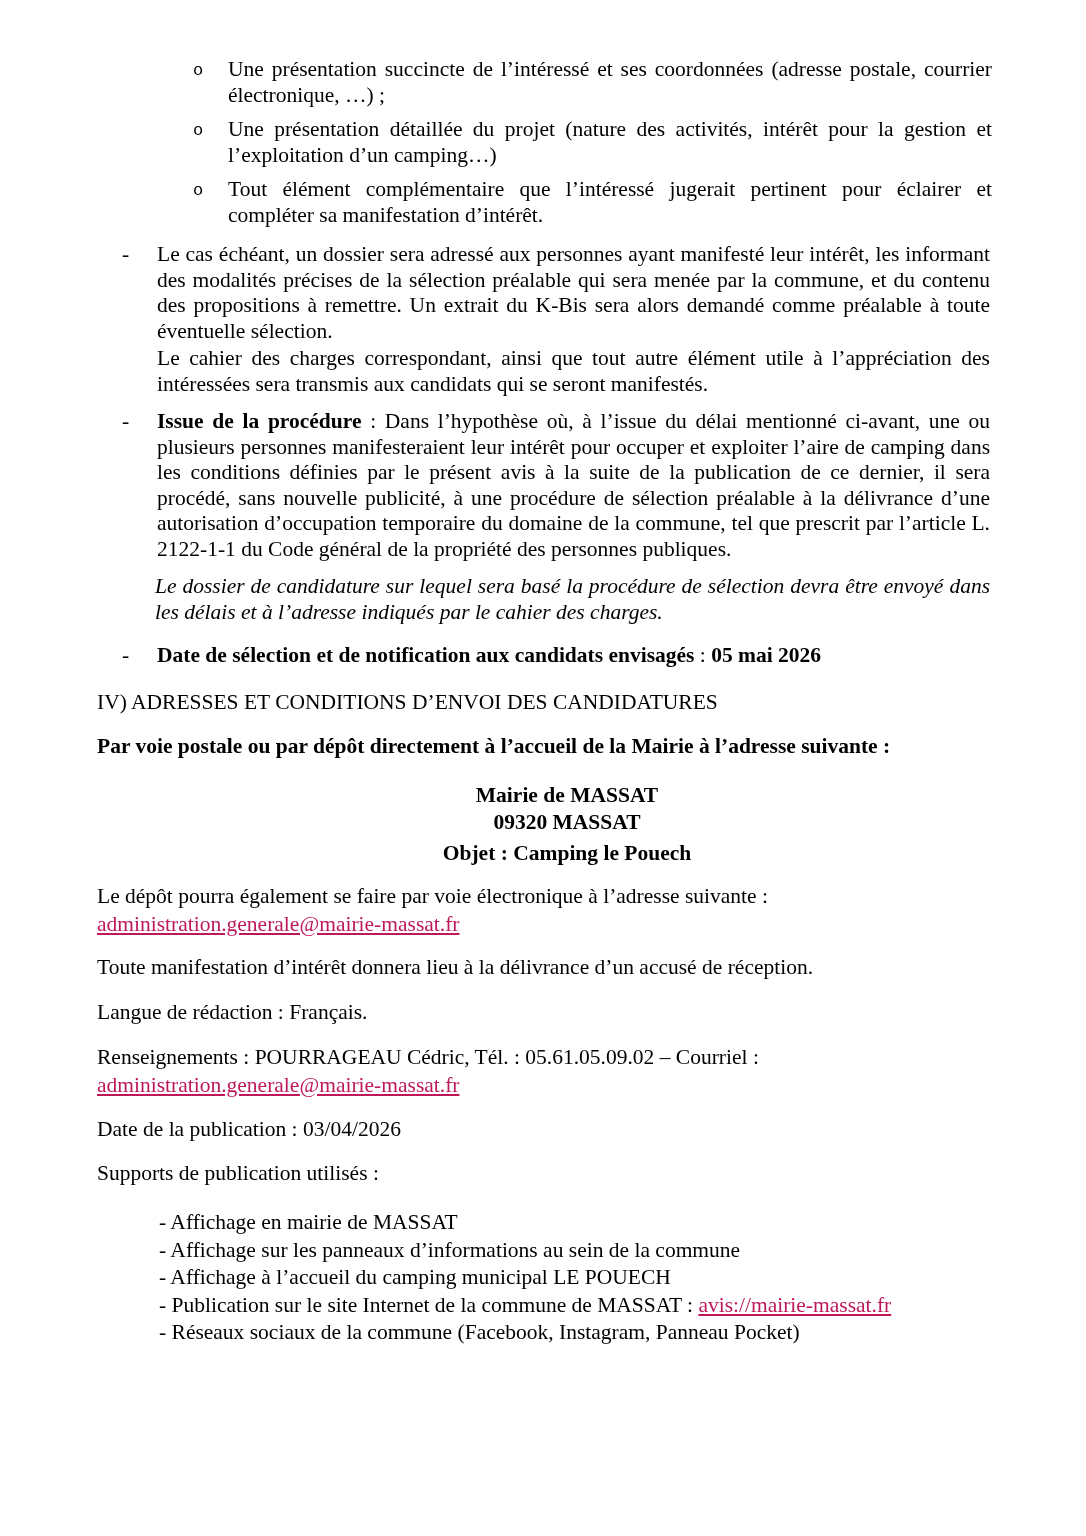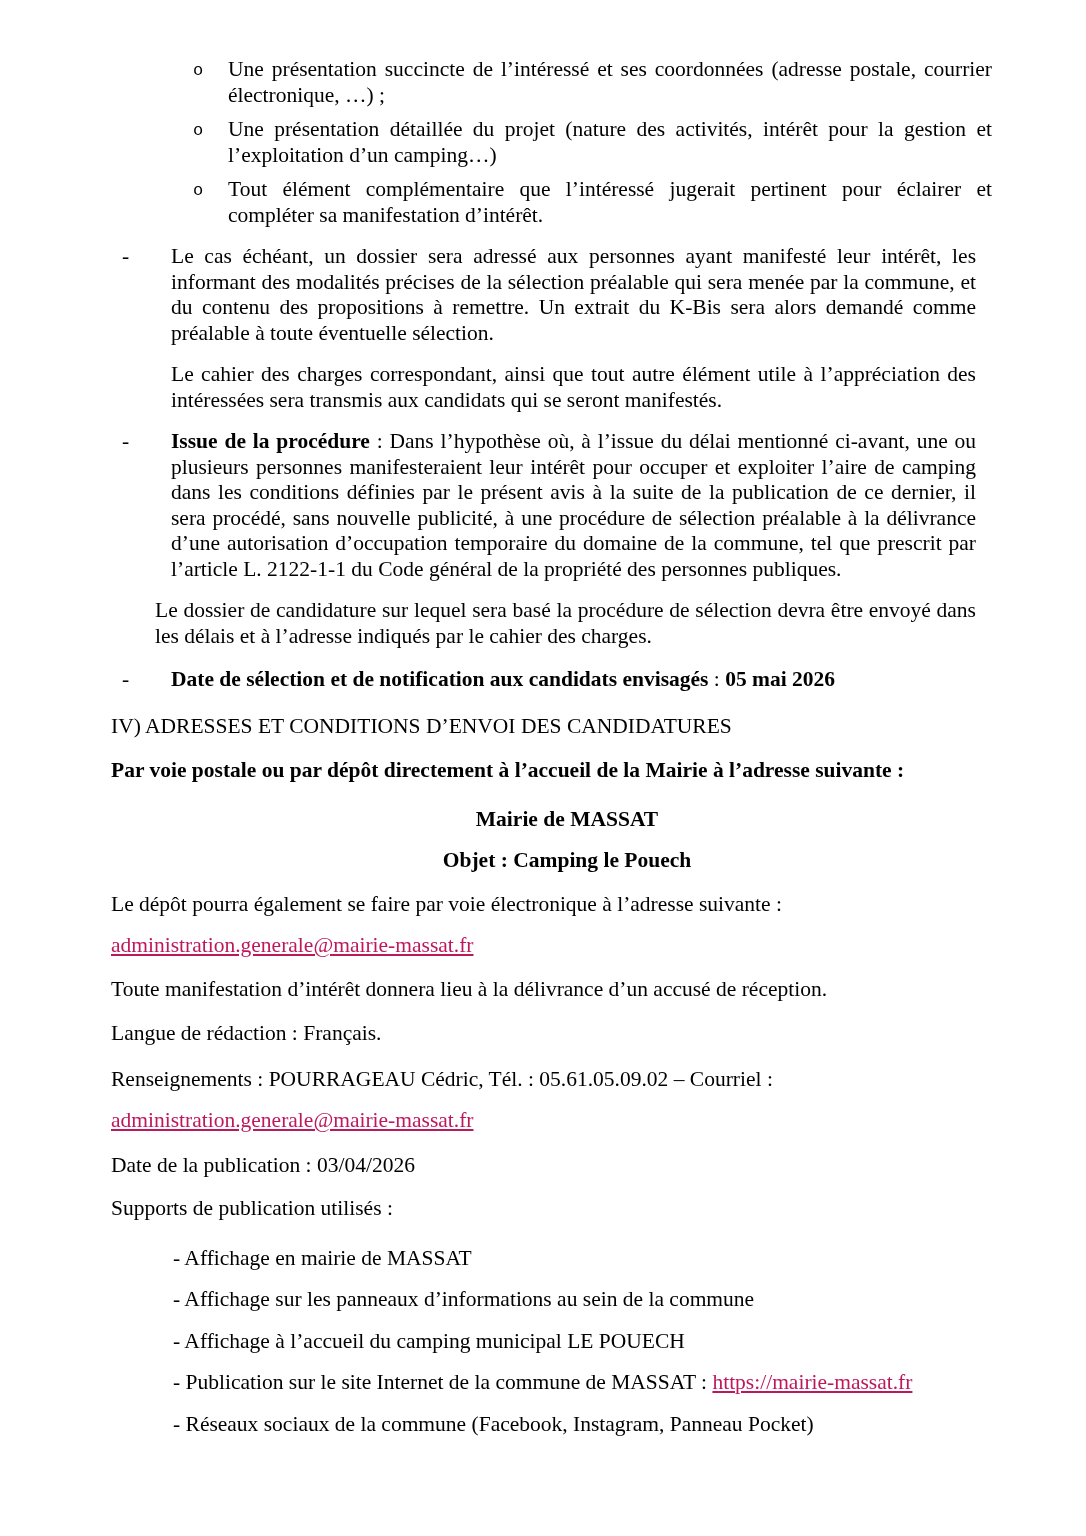--- a/index.html
+++ b/index.html
@@ -3,39 +3,39 @@
 <meta charset="utf-8">
 <style>
   html, body { margin: 0; padding: 0; background: #ffffff; }
   body {
     width: 1086px; min-height: 1536px;
     color: #000000;
     font-family: "Liberation Serif", "DejaVu Serif", serif;
     font-size: 21.5px; line-height: 25.5px;
   }
   .page { box-sizing: border-box; width: 1086px; min-height: 1536px; padding: 57px 94px 170px 95px; }
-  p, h2 { margin: 16px; padding: 0; font-size: inherit; }
+  p, h2 { margin: 2px; padding: 0; font-size: inherit; }
   .just { text-align: justify; }
 
   
   .o-item { position: relative; padding-left: 133px; text-align: justify; }
   .o-item + .o-item { margin-top: 9px; }
   .o-marker {
     position: absolute; left: 98px; top: 1px;
     font-family: "Liberation Mono", "DejaVu Sans Mono", monospace;
     font-size: 17px;
   }
 
   
   .dash-item { position: relative; padding-left: 60px; }
   .dash-marker { position: absolute; left: 27px; top: 0; }
 
   .sec-dash1 { margin-top: 14px; }
   .sec-dash2 { margin-top: 12px; }
-  .sec-followup { margin-top: 12px; margin-left: 60px; }
+  .sec-followup { margin-top: 12px; margin-left: 60px; font-style: italic; }
   .sec-dash3 { margin-top: 18px; }
   .sec-heading { margin-top: 21px; font-weight: normal; }
   .sec-postal { margin-top: 19px; font-weight: bold; }
   .addr-block { margin-top: 23px; text-align: center; padding-left: 47px; font-weight: bold; }
   .objet-line { margin-top: 5px; text-align: center; padding-left: 47px; font-weight: bold; }
   .sec-depot { margin-top: 18px; }
   .sec-accuse { margin-top: 18px; }
   .sec-langue { margin-top: 19px; }
   .sec-rens { margin-top: 20px; }
   .sec-datepub { margin-top: 19px; }
@@ -81,20 +81,21 @@
     <span class="dash-marker">-</span>
     <p><b>Date de sélection et de notification aux candidats envisagés</b><span> : </span><b>05 mai 2026</b></p>
   </div>
 
   <h2 class="sec-heading">IV) ADRESSES ET CONDITIONS D’ENVOI DES CANDIDATURES</h2>
 
   <p class="sec-postal">Par voie postale ou par dépôt directement à l’accueil de la Mairie à l’adresse suivante :</p>
 
   <div class="addr-block">
     <p>Mairie de MASSAT</p>
+    <p>09320 MASSAT</p>
   </div>
 
   <p class="objet-line">Objet : Camping le Pouech</p>
 
   <p class="sec-depot">Le dépôt pourra également se faire par voie électronique à l’adresse suivante :</p>
   <p><a class="link">administration.generale@mairie-massat.fr</a></p>
 
   <p class="sec-accuse">Toute manifestation d’intérêt donnera lieu à la délivrance d’un accusé de réception.</p>
 
   <p class="sec-langue">Langue de rédaction : Français.</p>
@@ -103,17 +104,17 @@
   <p><a class="link">administration.generale@mairie-massat.fr</a></p>
 
   <p class="sec-datepub">Date de la publication : 03/04/2026</p>
 
   <p class="sec-supports-intro">Supports de publication utilisés :</p>
 
   <div class="supports">
     <p>- Affichage en mairie de MASSAT</p>
     <p>- Affichage sur les panneaux d’informations au sein de la commune</p>
     <p>- Affichage à l’accueil du camping municipal LE POUECH</p>
-    <p><span>- Publication sur le site Internet de la commune de MASSAT : </span><a class="link">https://mairie-massat.fr</a></p>
+    <p><span>- Publication sur le site Internet de la commune de MASSAT : </span><a class="link">avis://mairie-massat.fr</a></p>
     <p>- Réseaux sociaux de la commune (Facebook, Instagram, Panneau Pocket)</p>
   </div>
 
 </div>
 
 </body></html>

